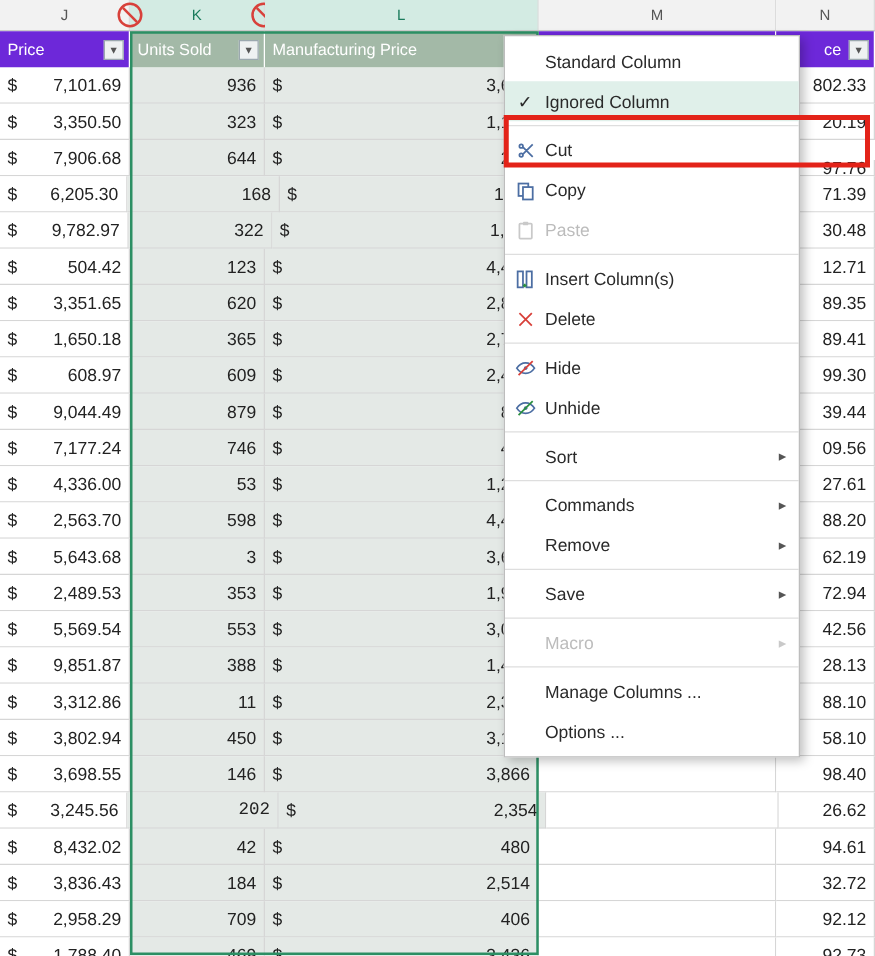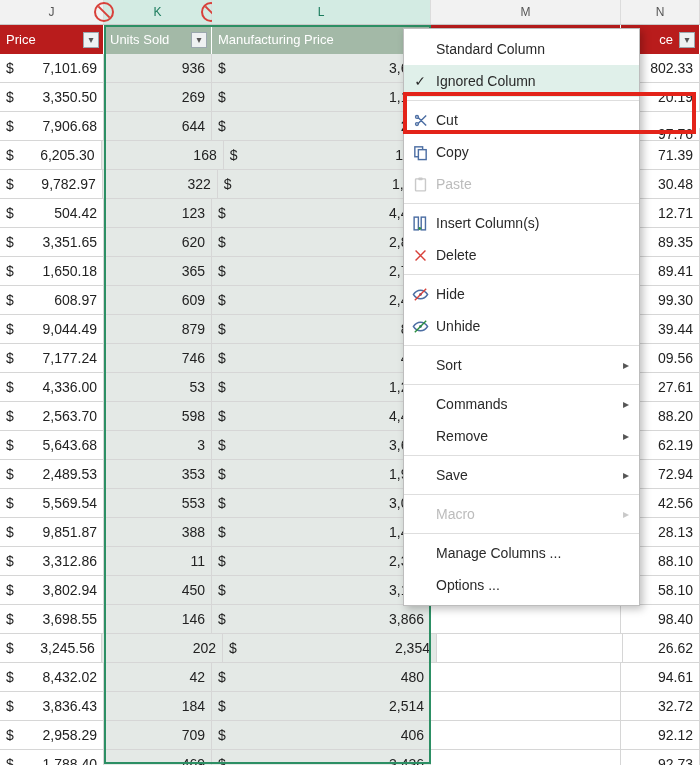--- a/index.html
+++ b/index.html
@@ -49,21 +49,21 @@
   
   .header-row { display:flex; height:29px; }
   .hdr {
     display:flex; align-items:center; justify-content:space-between;
     padding: 0 4px 0 6px;
     color:#fff;
     font-size:13px;
     border-right:1px solid #fff;
     position:relative;
   }
-  .hdr.blue { background:#b91c1c; }
+  .hdr.blue { background:#6d28d9; }
   .hdr.grey { background:#a3b9a7; }
   .filter-btn {
     width:16px;height:16px;
     background:#eef1f2;
     border:1px solid #9ba8af;
     display:flex;align-items:center;justify-content:center;
     font-size:10px;color:#555;
   }
 
   
@@ -186,21 +186,21 @@
         <span style="text-align:right">3,666</span>
       </div>
       <div class="cell" style="width: 190px; justify-content: space-between;"></div>
       <div class="cell" style="width: 79px; justify-content: flex-end;">802.33</div>
     </div>
     <div class="row">
       <div class="cell price" style="width: 104px;">
         <span class="dollar">$</span>
         <span class="amount">3,350.50</span>
       </div>
-      <div class="cell units sel-col" style="width: 108px;">269</div>
+      <div class="cell units sel-col" style="width: 108px;">323</div>
       <div class="cell sel-col" style="width: 219px; justify-content: space-between;">
         <span>$</span>
         <span style="text-align:right">1,177</span>
       </div>
       <div class="cell" style="width: 190px; justify-content: space-between;"></div>
       <div class="cell" style="width: 79px; justify-content: flex-end;">20.19</div>
     </div>
     <div class="row">
       <div class="cell price" style="width: 104px;">
         <span class="dollar">$</span>
@@ -433,21 +433,21 @@
         <span style="text-align:right">3,866</span>
       </div>
       <div class="cell" style="width: 190px; justify-content: space-between;"></div>
       <div class="cell" style="width: 79px; justify-content: flex-end;">98.40</div>
     </div>
     <div class="row">
       <div class="cell price" style="width: 104px;">
         <span class="dollar">$</span>
         <span class="amount">3,245.56</span>
       </div>
-      <div class="cell units sel-col" style="width: 124px;">202</div>
+      <div class="cell units sel-col" style="width: 124px; font-family: Liberation Mono, monospace;">202</div>
       <div class="cell sel-col" style="width: 219px; justify-content: space-between;">
         <span>$</span>
         <span style="text-align:right">2,354</span>
       </div>
       <div class="cell" style="width: 190px; justify-content: space-between;"></div>
       <div class="cell" style="width: 79px; justify-content: flex-end;">26.62</div>
     </div>
     <div class="row">
       <div class="cell price" style="width: 104px;">
         <span class="dollar">$</span>

